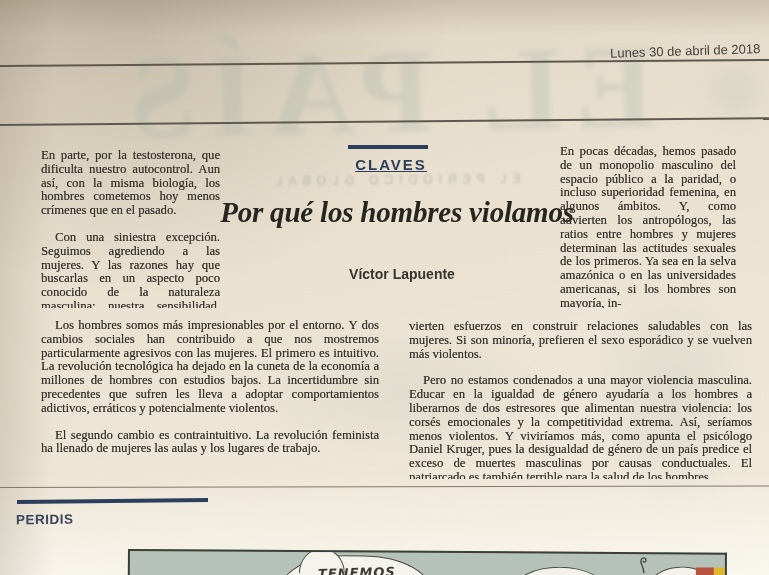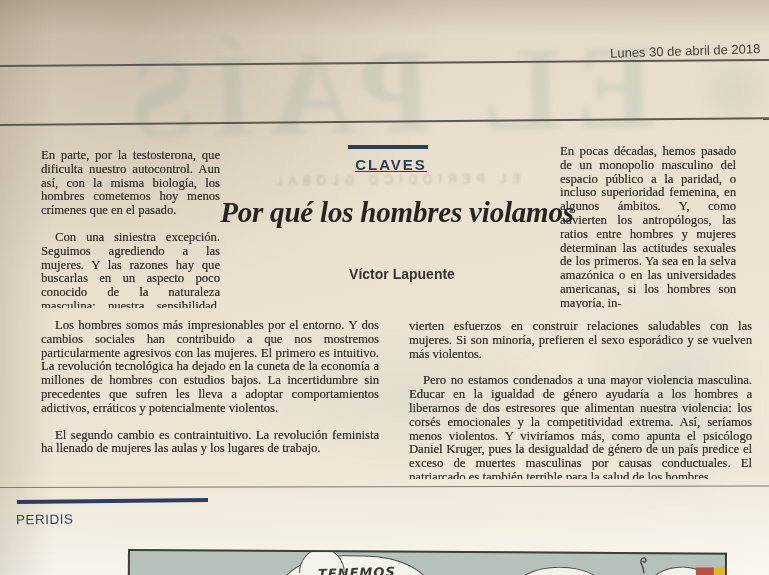--- a/index.html
+++ b/index.html
@@ -94,21 +94,21 @@
     font-size:12.5px; color:#2e2d29; text-align:left; margin-top:7px;
   }
   
   .section-bar{
     position:absolute; left:17px; top:500px; width:191px; height:3.6px;
     background:var(--accent-navy);
     transform:rotate(-0.6deg); transform-origin:left center;
   }
   .section-label{
     position:absolute; left:16px; top:512px;
-    font-family:"Liberation Sans", sans-serif; font-weight:normal;
+    font-family:"Liberation Sans", sans-serif; font-weight:bold;
     font-size:13.5px; letter-spacing:0.5px; color:#39455e;
     transform:rotate(-0.5deg);
   }
   
   .cartoon{
     position:absolute; left:128px; top:549px; width:595px; height:30px;
     background:var(--cartoon-bg);
     border-top:2px solid #3a3f3a;
     border-left:2px solid #3a3f3a;
     border-right:2px solid #3a3f3a;

